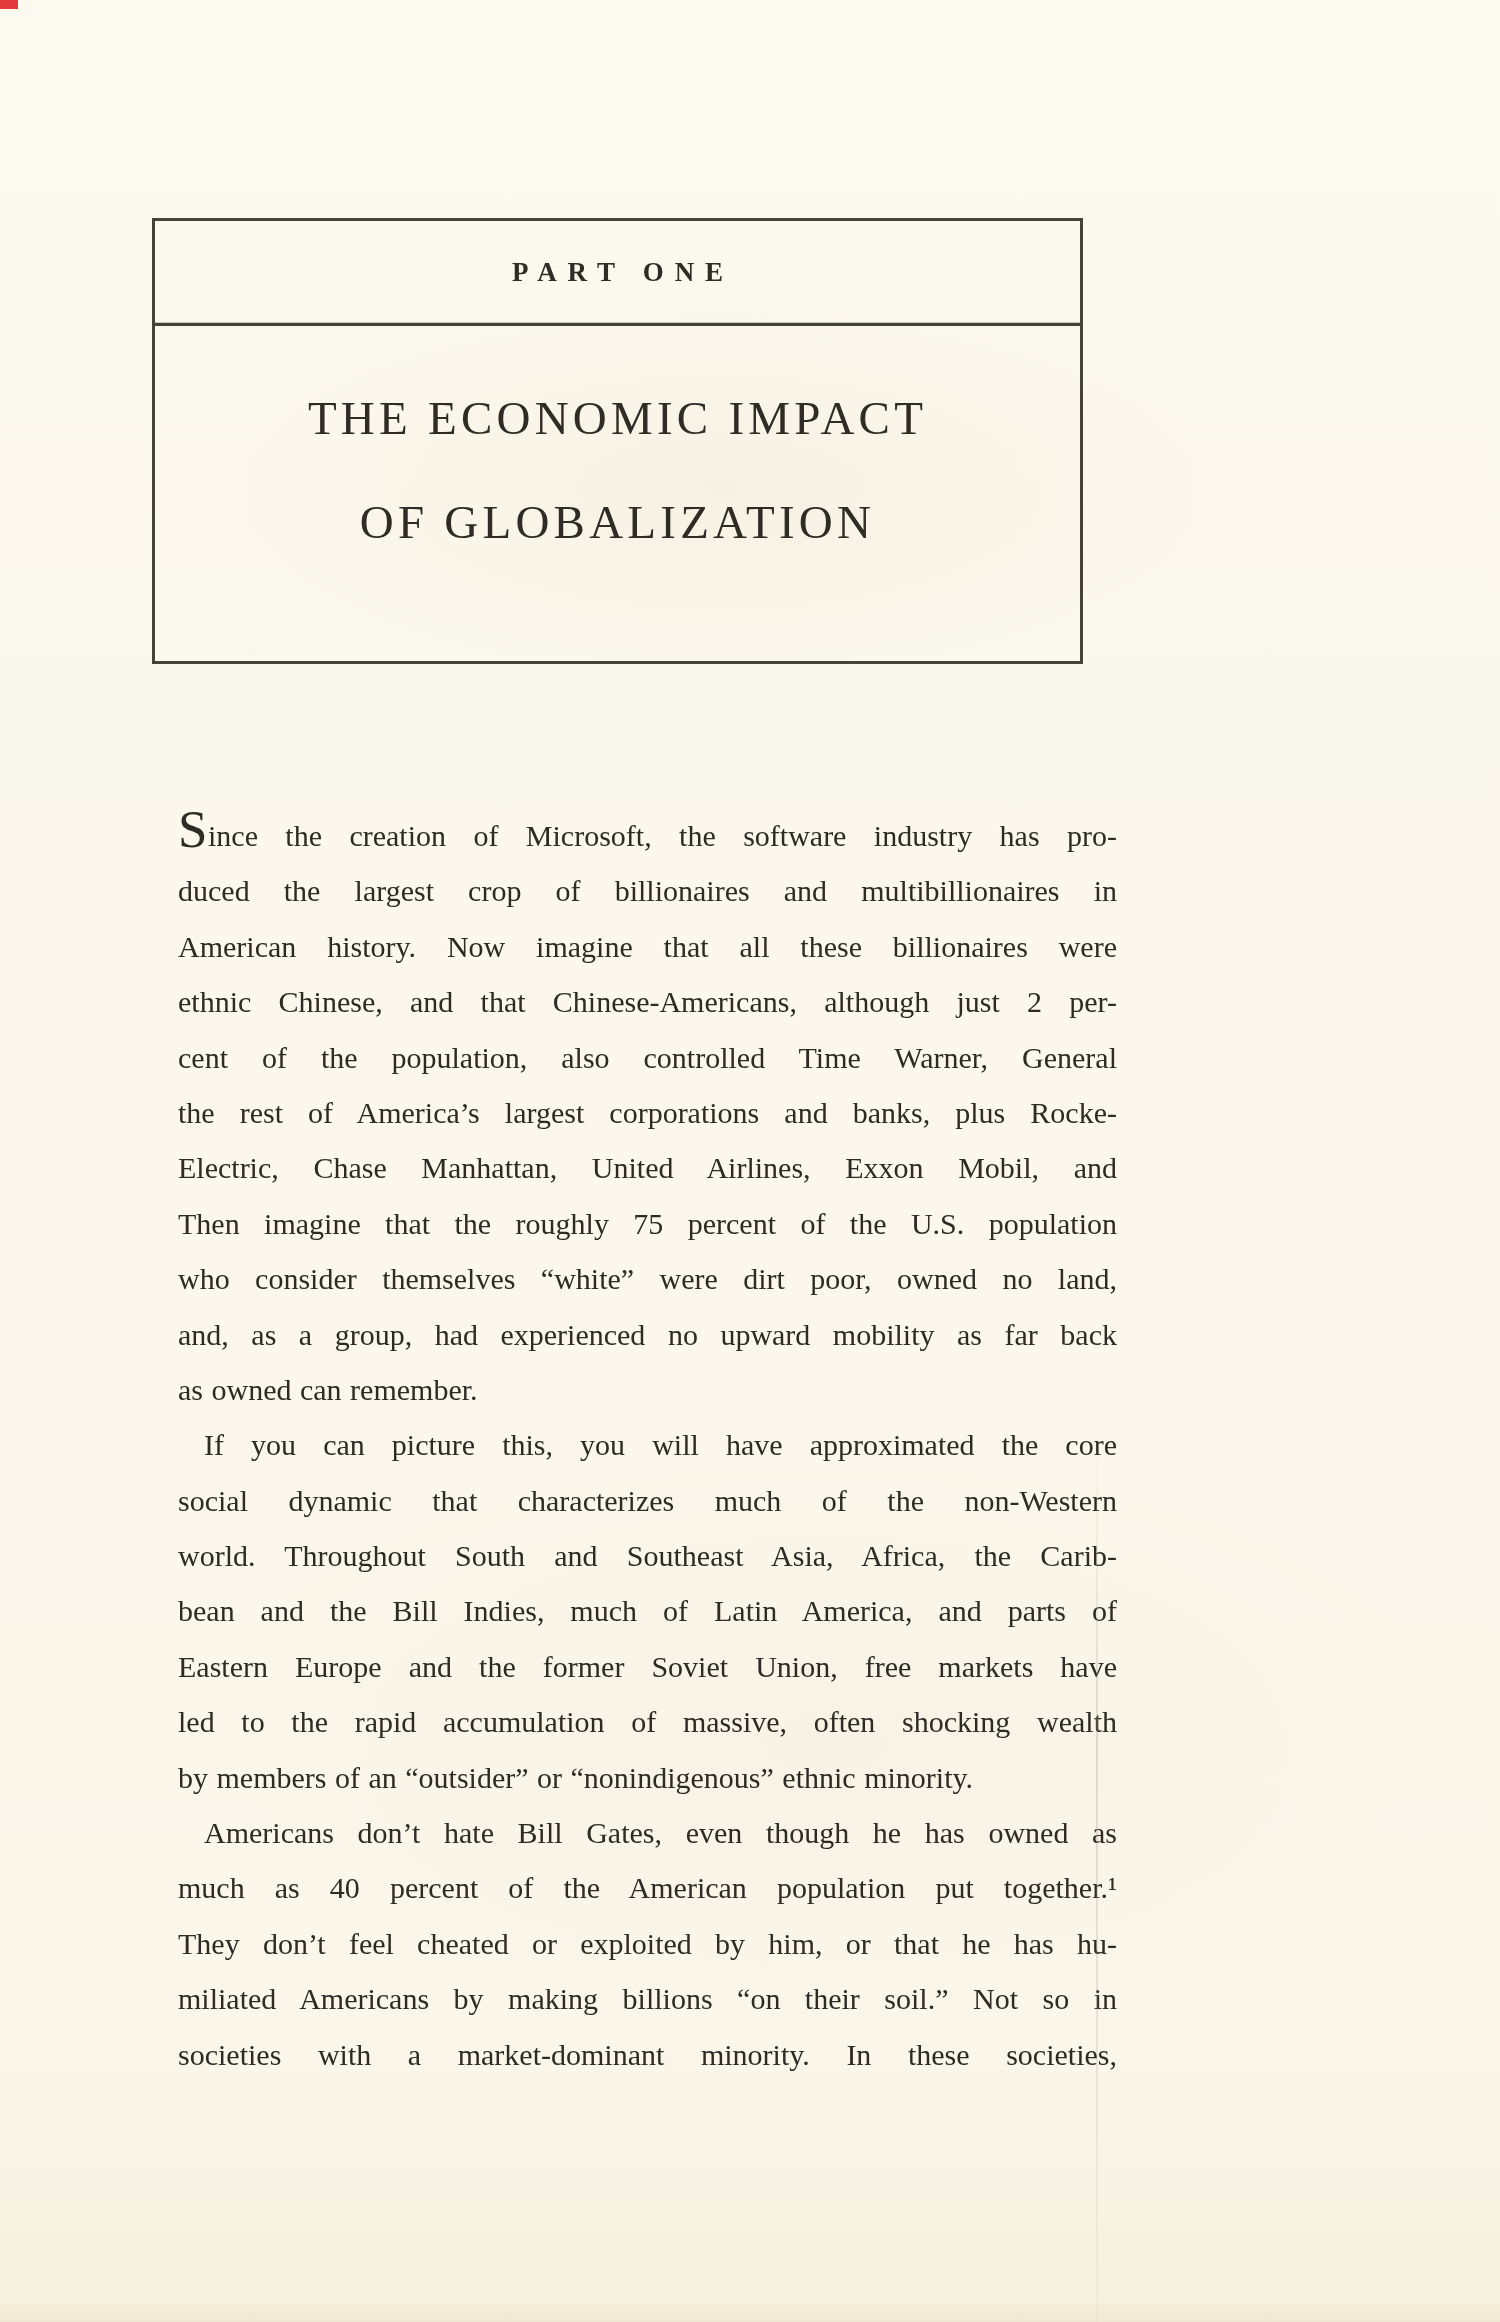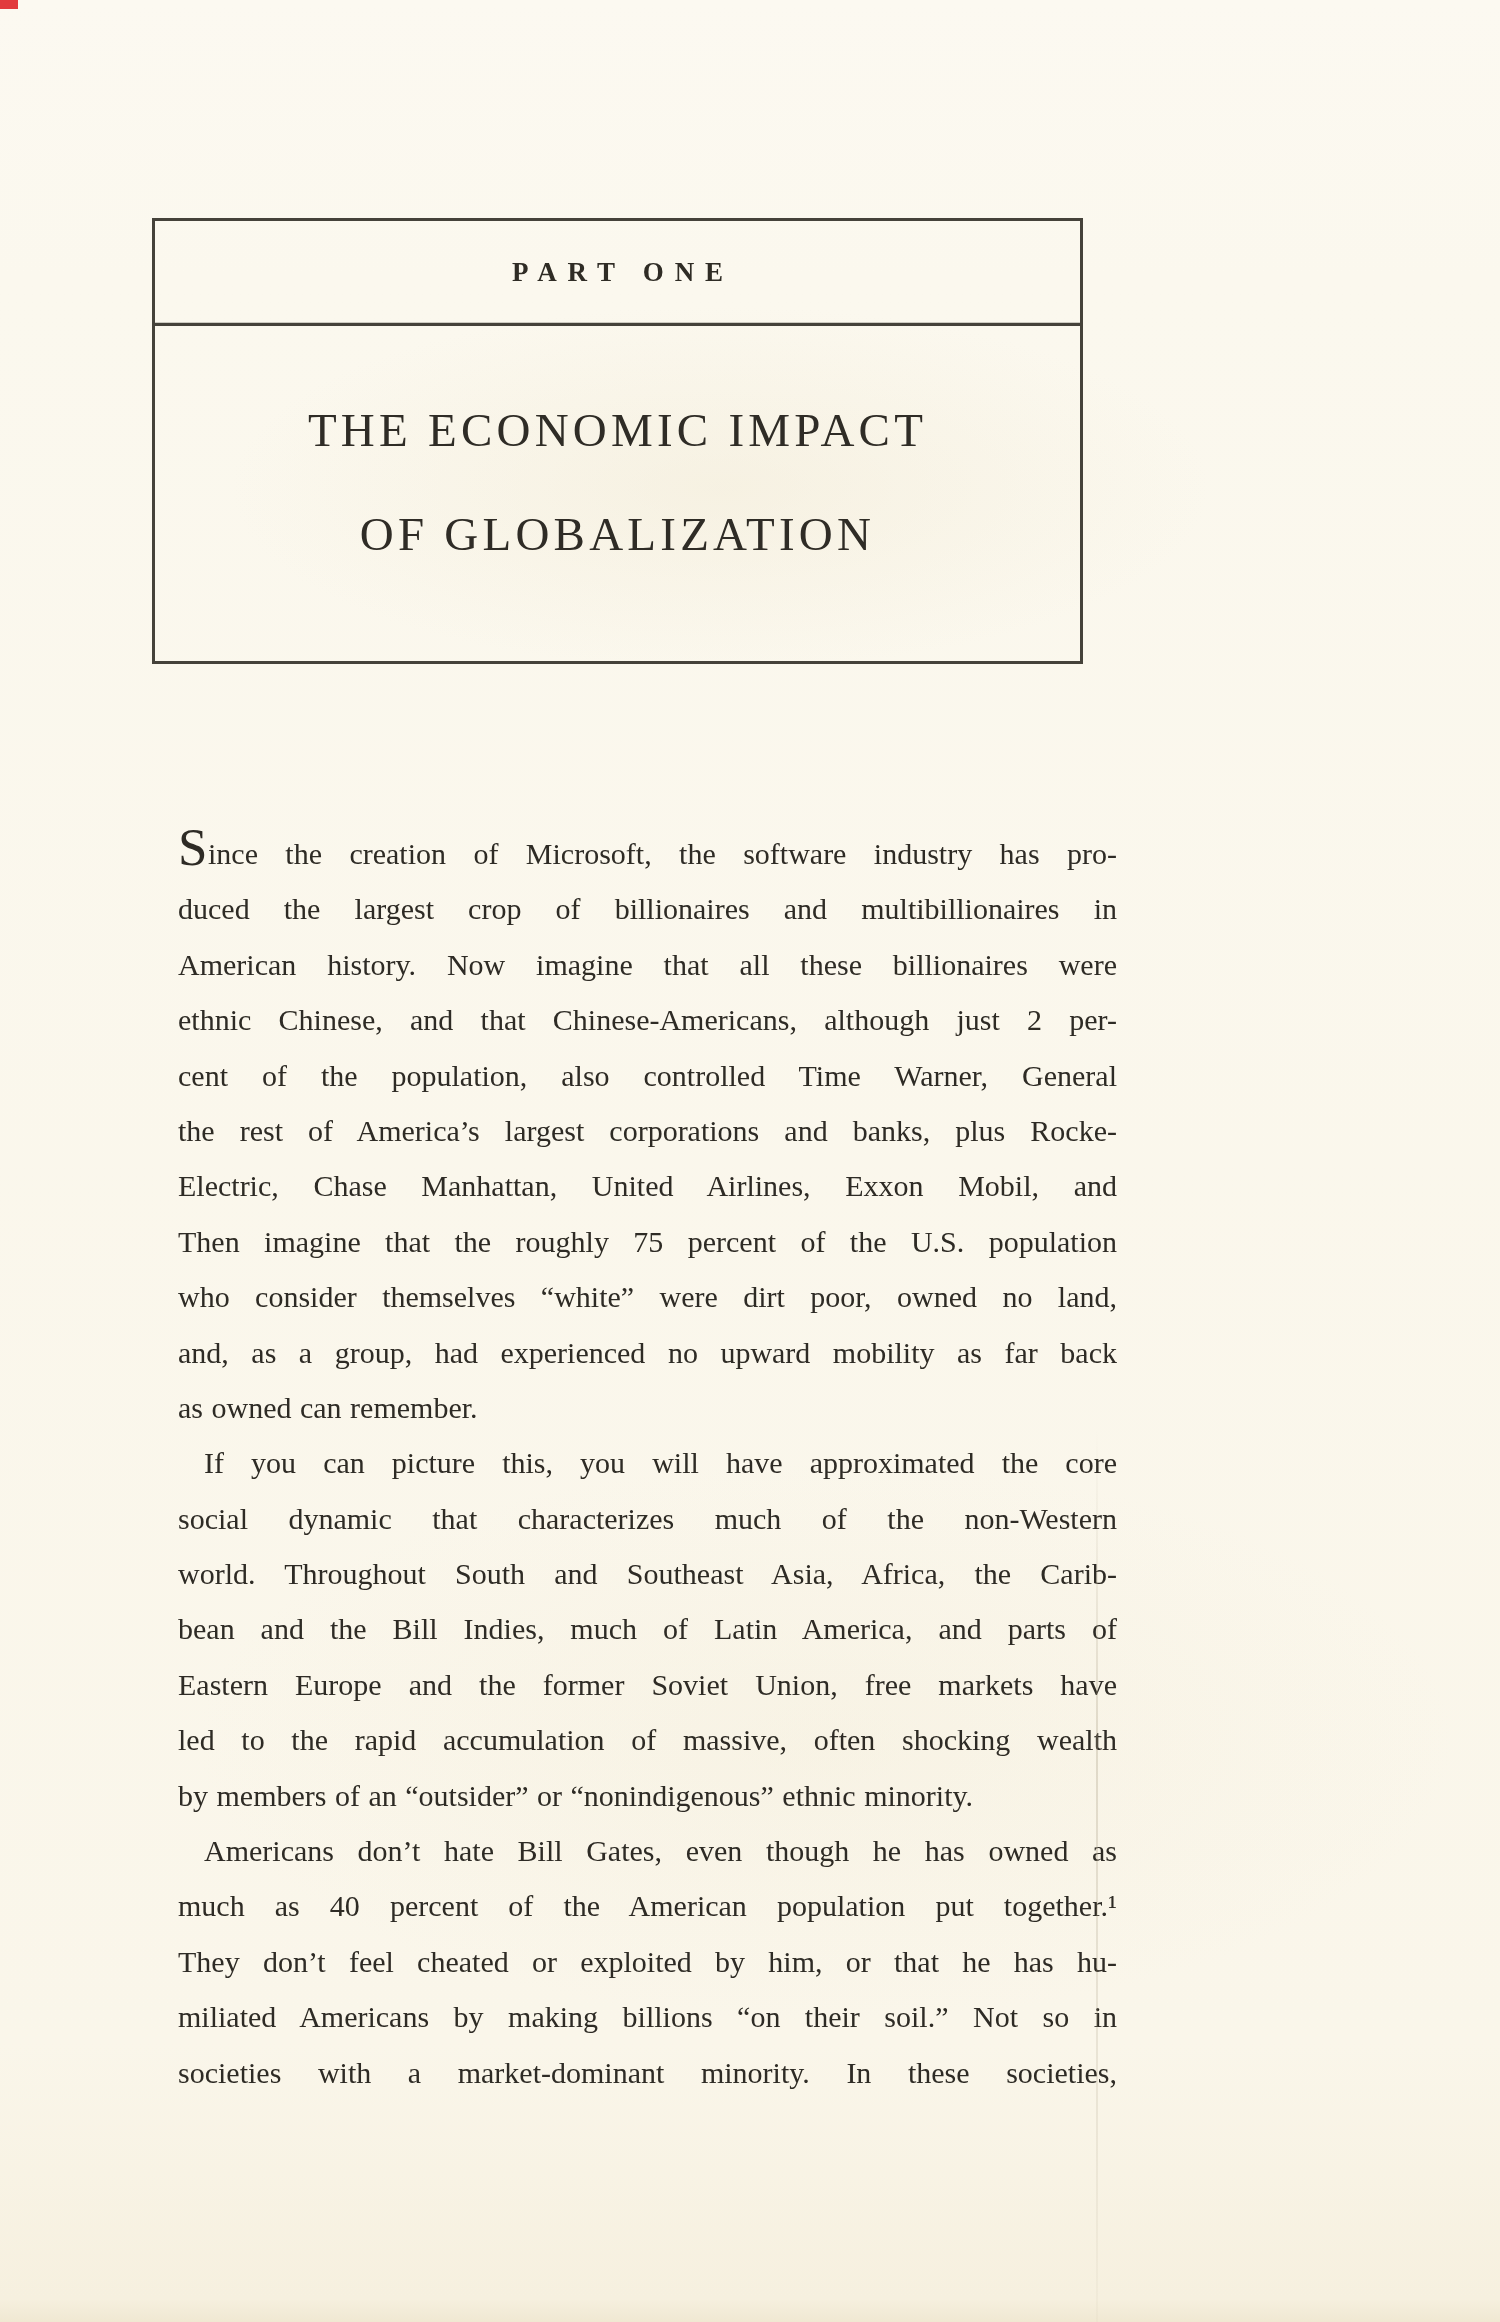--- a/index.html
+++ b/index.html
@@ -61,32 +61,32 @@
   }
   .kicker {
     font-size: 27px;
     letter-spacing: 0.40em;
     text-indent: 0.40em;
     color: #2f2c25;
     font-weight: bold;
     transform: scaleY(1.02);
   }
   .title {
-    padding-top: 52px;
+    padding-top: 40px;
     text-align: center;
     font-size: 47px;
     line-height: 104px;
     letter-spacing: 0.09em;
     color: #2f2c26;
     font-weight: normal;
   }
   .body-text {
     position: absolute;
     left: 178px;
-    top: 826px;
+    top: 808px;
     width: 939px;
     font-size: 30px;
     color: #2e2b25;
     word-spacing: 1px;
   }
   .line {
     height: 55.4px;
     line-height: 55.4px;
     text-align: justify;
     text-align-last: justify;

